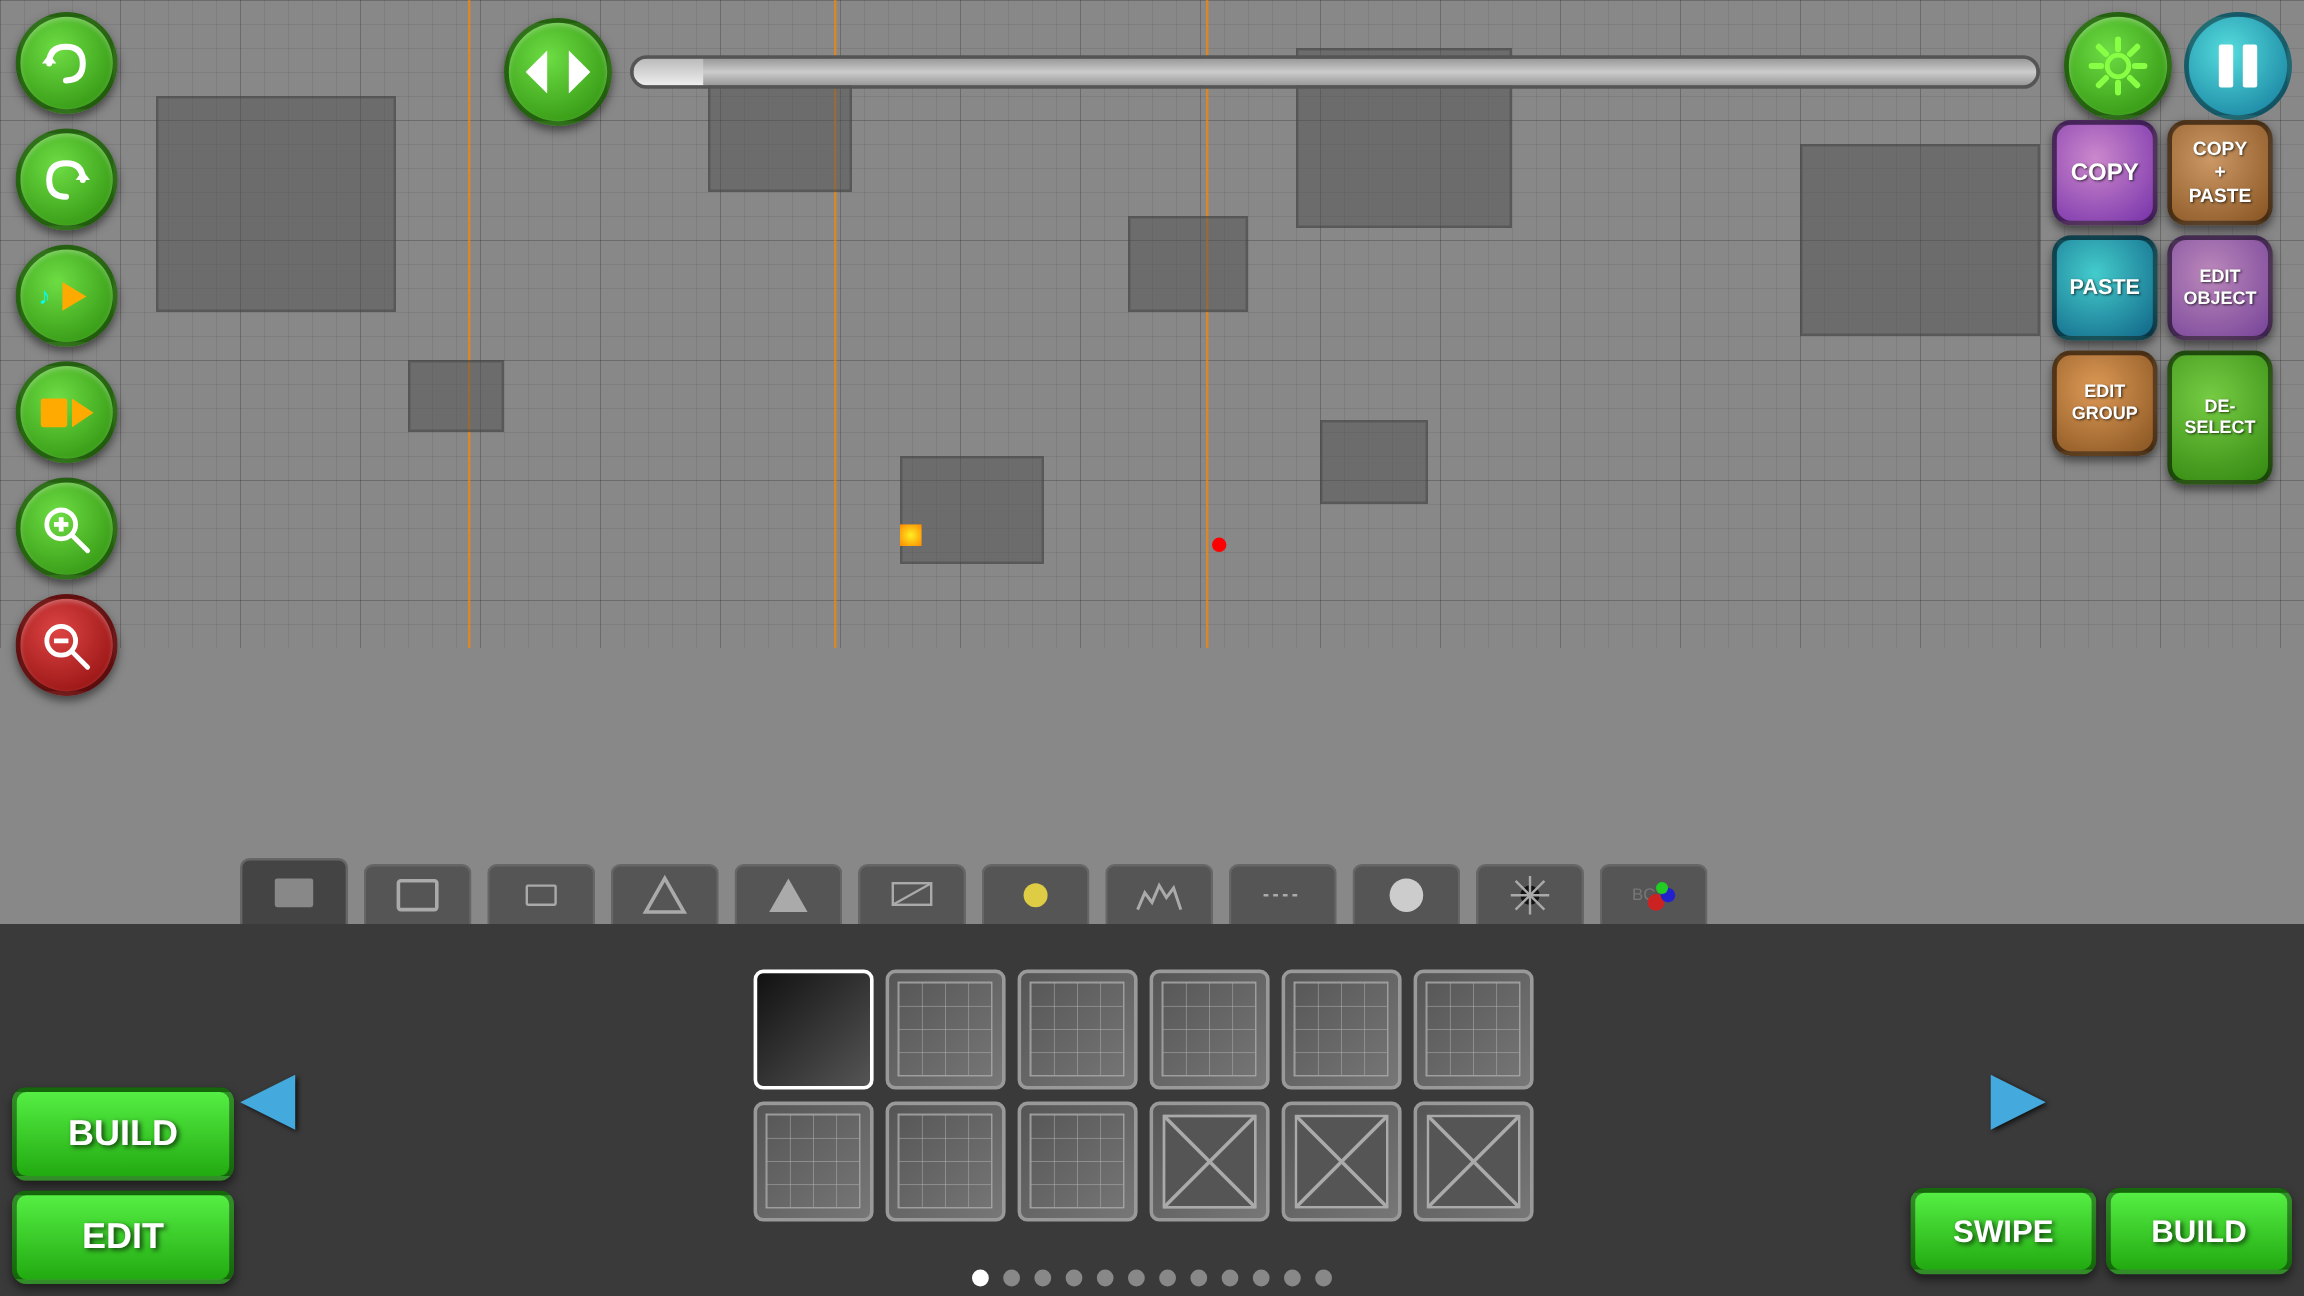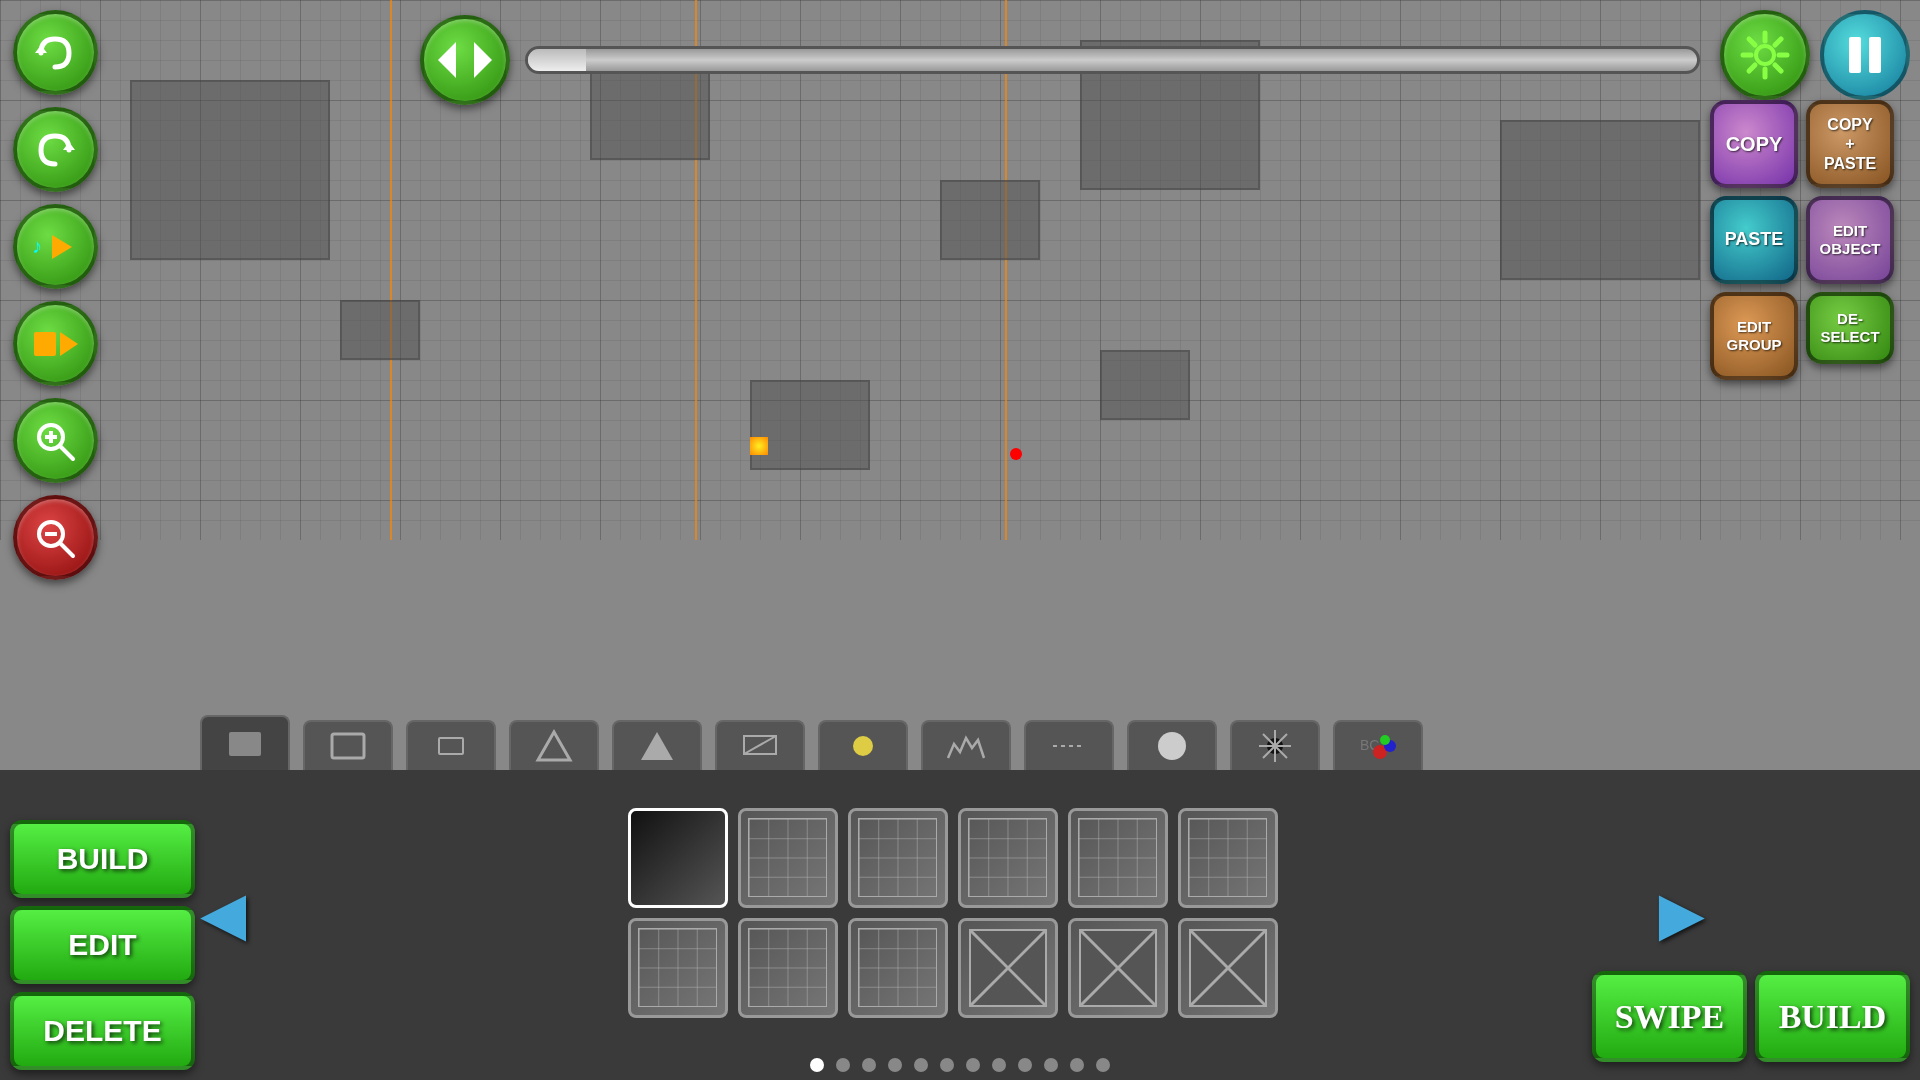--- a/index.html
+++ b/index.html
@@ -302,36 +302,35 @@
       z-index: 30;
     }
 
     .action-row {
       display: flex;
       gap: 8px;
     }
 
     .action-btn {
       width: 155px;
-      height: 91px;
+      height: 72px;
       border-radius: 12px;
       display: flex;
       align-items: center;
       justify-content: center;
       cursor: pointer;
       font-weight: 900;
-      font-size: 34px;
+      font-size: 26px;
       color: white;
       text-shadow: 2px 2px 4px rgba(0,0,0,0.7);
       border: 4px solid rgba(0,0,0,0.4);
       box-shadow: 0 4px 8px rgba(0,0,0,0.5);
       text-align: center;
       line-height: 1.1;
       background: linear-gradient(to bottom, #55ee44, #22aa11);
-      font-family: Liberation Serif, serif;
     }
 
     
     .dots-row {
       position: absolute;
       bottom: 8px;
       left: 215px;
       right: 215px;
       display: flex;
       align-items: center;
@@ -509,21 +508,21 @@
     </div>
     <div class="right-btn right-btn-purple2" style="width:88px; height:88px; font-size:15px;">
       <span style="text-align:center; line-height:1.2;">EDIT<br>OBJECT</span>
     </div>
   </div>
 
   <div class="right-panel-row">
     <div class="right-btn right-btn-orange" style="width:88px; height:88px; font-size:15px;">
       <span style="text-align:center; line-height:1.2;">EDIT<br>GROUP</span>
     </div>
-    <div class="right-btn right-btn-green" style="width:88px; height:72px; font-size:15px;">
+    <div class="right-btn right-btn-green" style="width:88px; height:112px; font-size:15px;">
       <span style="text-align:center; line-height:1.2;">DE-<br>SELECT</span>
     </div>
   </div>
 </div>
 
 <div class="layer-row">
   <div class="layer-arrow">◀</div>
   <div class="layer-number">0</div>
   <div class="layer-arrow">▶</div>
 </div>
@@ -602,23 +601,20 @@
       </svg>
     </div>
   </div>
 
   <div class="mode-buttons">
     <div class="mode-btn mode-btn-build">
       <span>BUILD</span>
     </div>
     <div class="mode-btn mode-btn-edit">
       <span>EDIT</span>
-    </div>
-    <div class="mode-btn mode-btn-delete">
-      <span>DELETE</span>
     </div>
   </div>
 
   <div style="position:absolute; top:10px; left:200px; right:215px; bottom:35px; display:flex; align-items:center; gap:5px;">
     <div class="nav-arrow">◀</div>
     <div style="flex:1; display:flex; flex-direction:column; gap:10px;">
 
       <div style="display:flex; gap:10px; justify-content:center;">
 
         <div class="obj-cell obj-cell-dark" style="border-color:white;"></div>

